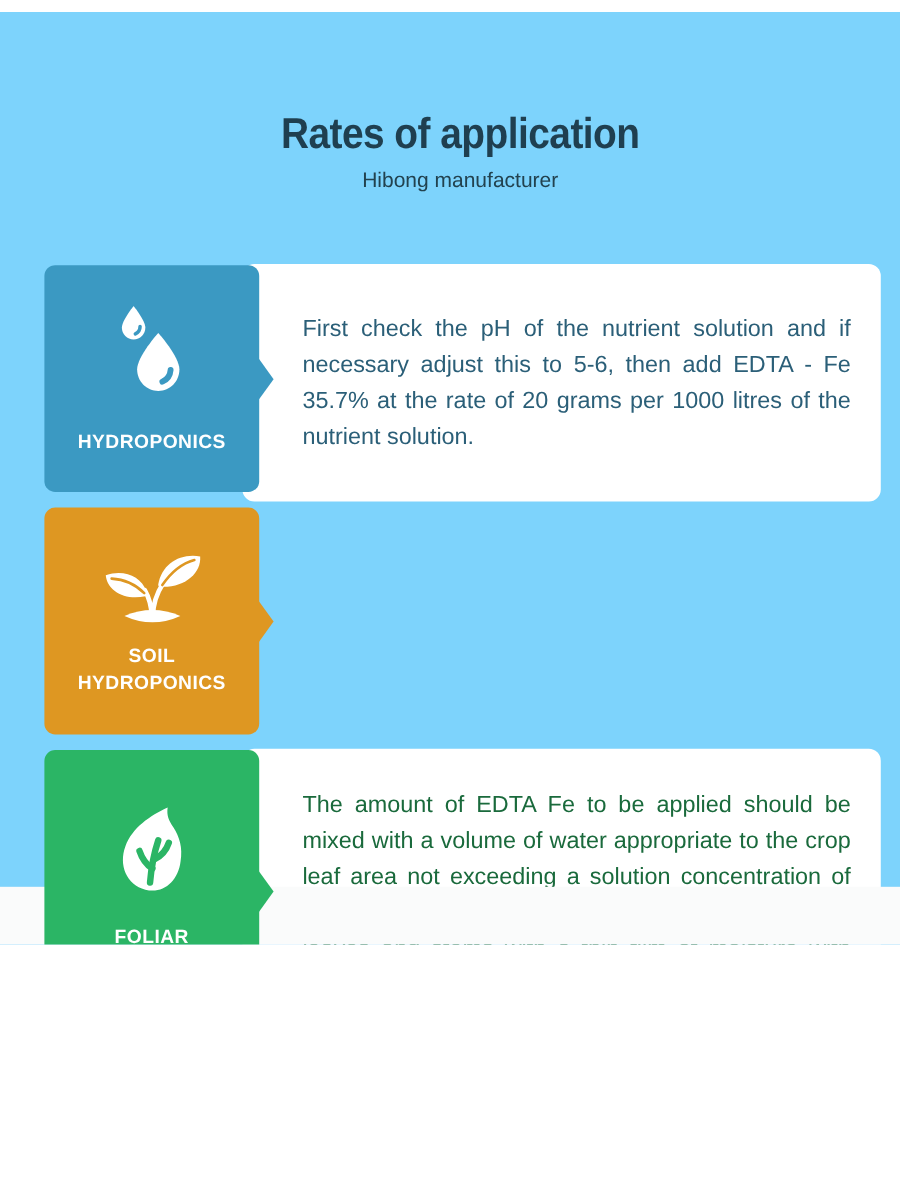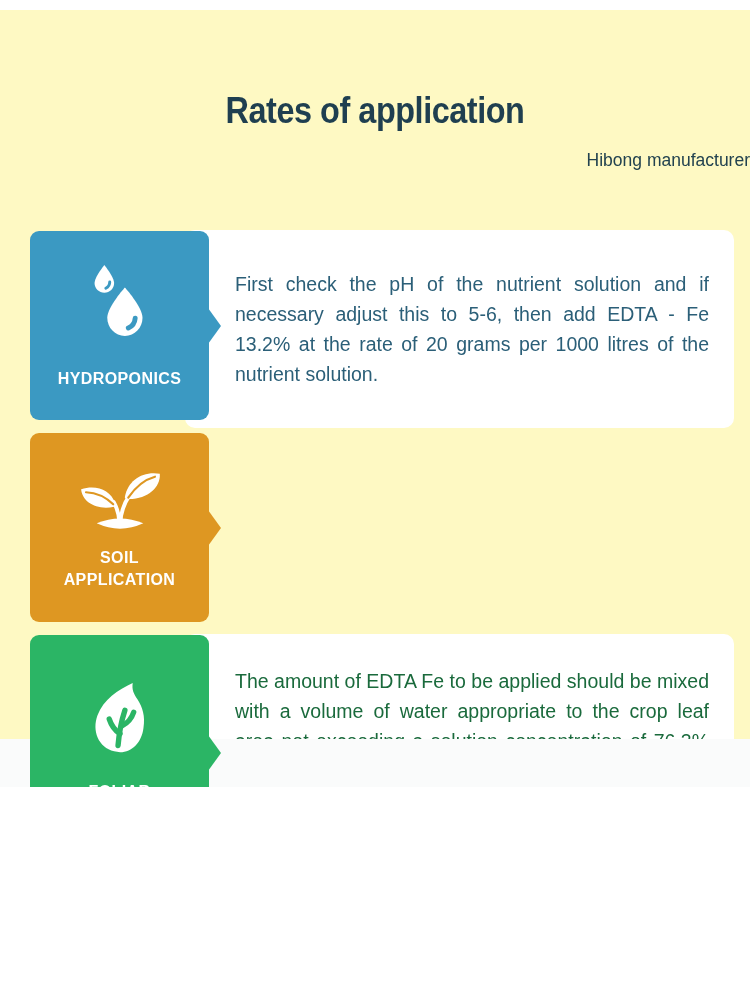--- a/index.html
+++ b/index.html
@@ -1,42 +1,42 @@
 <!DOCTYPE html>
 <html><head>
 <meta charset="utf-8">
 <style>
   * { margin:0; padding:0; box-sizing:border-box; }
   html,body { width:750px; }
   body { font-family:"Liberation Sans","DejaVu Sans",sans-serif; }
-  .page { position:relative; width:750px; height:787px; background:#fef9c3; overflow:hidden; }
+  .page { position:relative; width:750px; height:787px; background:#7dd3fc; overflow:hidden;padding-left:17px; }
   .top-strip { position:absolute; top:0; left:0; width:100%; height:10px; background:#ffffff; }
   .bottom-strip { position:absolute; bottom:0; left:0; width:100%; height:48px; background:#fafbfb; }
 
   header { padding-top:90px; text-align:center; }
   h1[data-name="page-title"] {
     font-size:36px; line-height:42px; font-weight:bold; color:#1f3f50;
     letter-spacing:-0.5px; transform:scaleX(0.9); transform-origin:50% 50%;
   }
-  p[data-name="page-subtitle"] { margin-top:17px; font-size:17.5px; line-height:22px; color:#22424f;text-align:right; }
+  p[data-name="page-subtitle"] { margin-top:7px; font-size:17.5px; line-height:22px; color:#22424f; }
 
   .cards { margin-top:59px; }
   .card { position:relative; margin:0 16px 4px 16px; }
   .card.h198 { height:198px; }
   .card.h244 { height:244px; }
 
   .bubble {
     position:absolute; left:169px; right:0; top:0; bottom:0;
     background:#ffffff; border-radius:10px;
     display:flex; align-items:center; padding:0 25px 0 50px;
   }
   .bubble p { font-size:19.5px; line-height:30px; text-align:justify; color:var(--t); }
 
   .square {
-    position:absolute; left:14px; top:1px; width:179px; height:calc(100% - 9px);
+    position:absolute; left:4px; top:1px; width:179px; height:calc(100% - 9px);
     background:var(--c); border-radius:9px; z-index:2;
     display:flex; flex-direction:column; align-items:center; justify-content:center; gap:14px;
   }
   .square .label {
     color:#ffffff; font-weight:bold; font-size:16px; line-height:22px;
     letter-spacing:0.4px; text-align:center; white-space:pre-line;
   }
   .arrow {
     position:absolute; right:-12px; top:50%; transform:translateY(-50%);
     width:0; height:0; border-top:18px solid transparent; border-bottom:18px solid transparent;
@@ -54,21 +54,21 @@
 
   <header data-name="header">
     <h1 data-name="page-title">Rates of application</h1>
     <p data-name="page-subtitle">Hibong manufacturer</p>
   </header>
 
   <div class="cards" data-name="application-cards">
 
     <section class="card h198" data-name="card-hydroponics">
       <div class="bubble" data-name="hydroponics-text-bubble" style="--t: #2b5f78;">
-        <p data-name="hydroponics-instructions">First check the pH of the nutrient solution and if necessary adjust this to 5-6, then add EDTA - Fe 13.2% at the rate of 20 grams per 1000 litres of the nutrient solution.</p>
+        <p data-name="hydroponics-instructions">First check the pH of the nutrient solution and if necessary adjust this to 5-6, then add EDTA - Fe 35.7% at the rate of 20 grams per 1000 litres of the nutrient solution.</p>
       </div>
       <div class="square" data-name="hydroponics-tile" style="--c: #3b99c2;">
         <span class="icon" data-name="water-drops-icon">
           <svg width="58" height="92" viewBox="0 0 58 94">
             <g fill="#ffffff">
               <path d="M13 3 C13 3 23 15.5 23 21.5 C23 27 18.5 31.5 13 31.5 C7.5 31.5 3 27 3 21.5 C3 15.5 13 3 13 3 Z"></path>
               <path d="M34 26 C34 26 52 46 52 57 C52 67.3 44 75.5 34 75.5 C24 75.5 16 67.3 16 57 C16 46 34 26 34 26 Z"></path>
             </g>
             <path class="accent" d="M18.5 20.5 A7 7 0 0 1 14.5 26.8" fill="none" stroke-width="3" stroke-linecap="round"></path>
             <path class="accent" d="M44.5 57.5 A12 12 0 0 1 37.5 67.5" fill="none" stroke-width="5" stroke-linecap="round"></path>
@@ -87,21 +87,21 @@
               <path d="M53 33 C56 16 71 6 89 9 C90 23 76 36 55 35 C53.8 34.9 52.8 34.2 53 33 Z"></path>
               <path d="M43 39 C38 26 24 20 8 25 C9 38 24 47 42 43 C43.2 42.7 43.5 40.2 43 39 Z"></path>
               <path d="M24 60 Q48 50 72 60 Q48 71 24 60 Z"></path>
             </g>
             <path d="M47.5 60 C47 50 45 44 41.5 38 M48.5 60 C48.5 48 52 40 57.5 31.5" fill="none" stroke="#ffffff" stroke-width="4" stroke-linecap="round"></path>
             <path class="accent" d="M13 28 C24 28.5 34 33.5 41 40.5" fill="none" stroke-width="2.2" stroke-linecap="round"></path>
             <path class="accent" d="M84 12 C73 15 63 24 56.5 33.5" fill="none" stroke-width="2.2" stroke-linecap="round"></path>
           </svg>
         </span>
         <span class="label" data-name="soil-application-label">SOIL
-APPLICATION</span>
+HYDROPONICS</span>
         <span class="arrow" data-name="soil-pointer-arrow"></span>
       </div>
     </section>
 
     <section class="card h244" data-name="card-foliar-application">
       <div class="bubble" data-name="foliar-text-bubble" style="--t: #1a6a3c;">
         <p data-name="foliar-instructions">The amount of EDTA Fe to be applied should be mixed with a volume of water appropriate to the crop leaf area not exceeding a solution concentration of 76.3% or 100 grams per 100 litres water. Coat the leaves and stems with a thin film of moisture with little or no runoff and in the late afternoon.</p>
       </div>
       <div class="square" data-name="foliar-tile" style="--c: #2bb565;">
         <span class="icon" data-name="leaf-icon">

